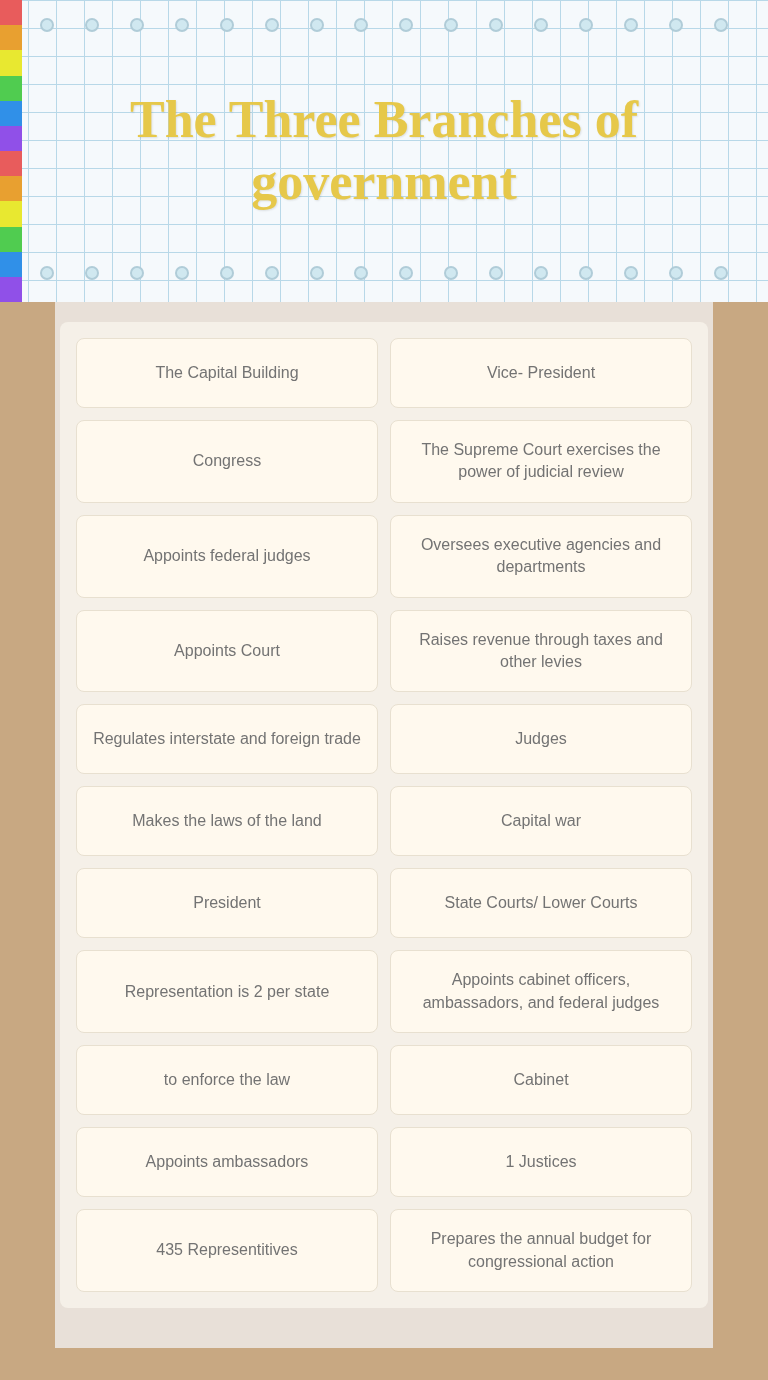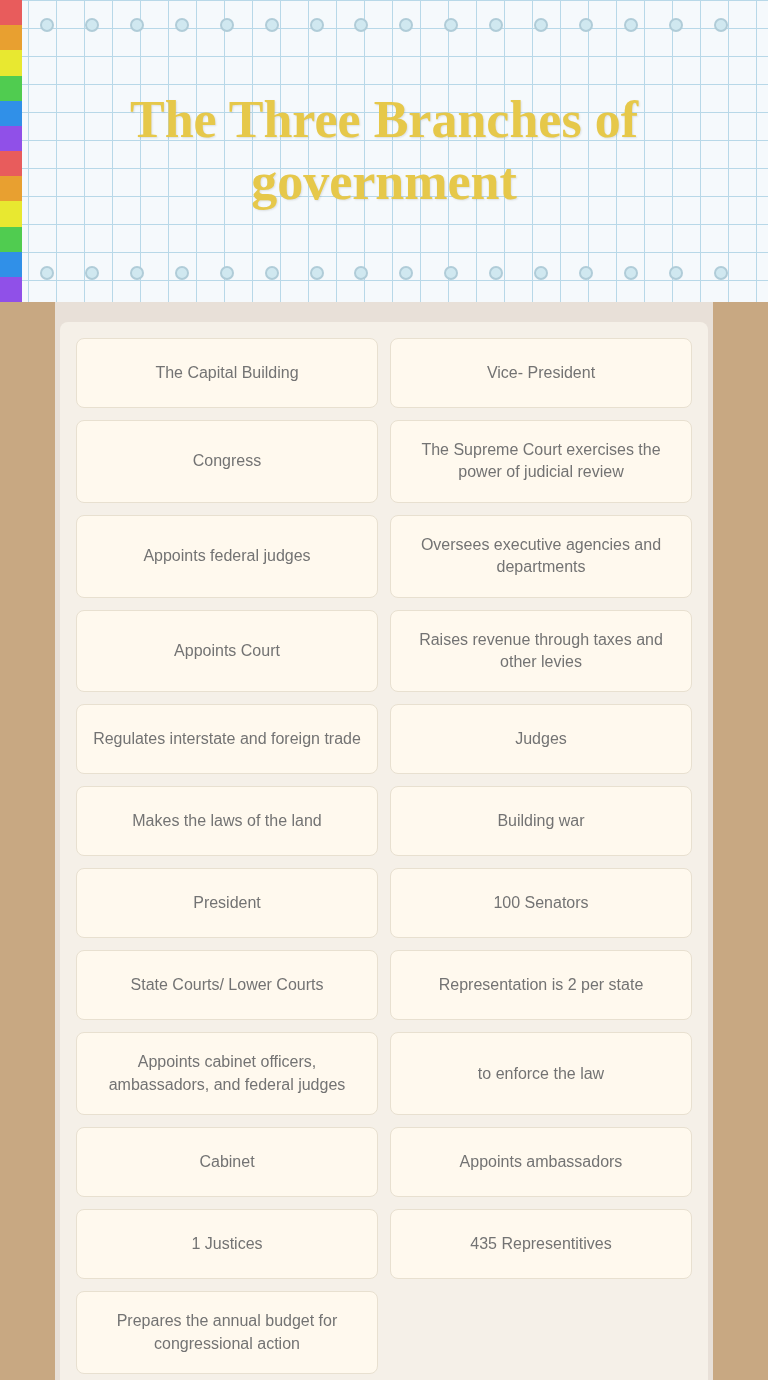--- a/index.html
+++ b/index.html
@@ -252,27 +252,24 @@
       <div class="card">
         <span>Regulates interstate and foreign trade</span>
       </div>
       <div class="card">
         <span>Judges</span>
       </div>
       <div class="card">
         <span>Makes the laws of the land</span>
       </div>
       <div class="card">
-        <span>Building war</span>
+        <span>Capital war</span>
       </div>
       <div class="card">
         <span>President</span>
-      </div>
-      <div class="card">
-        <span>100 Senators</span>
       </div>
       <div class="card">
         <span>State Courts/ Lower Courts</span>
       </div>
       <div class="card">
         <span>Representation is 2 per state</span>
       </div>
       <div class="card">
         <span>Appoints cabinet officers, ambassadors, and federal judges</span>
       </div>

